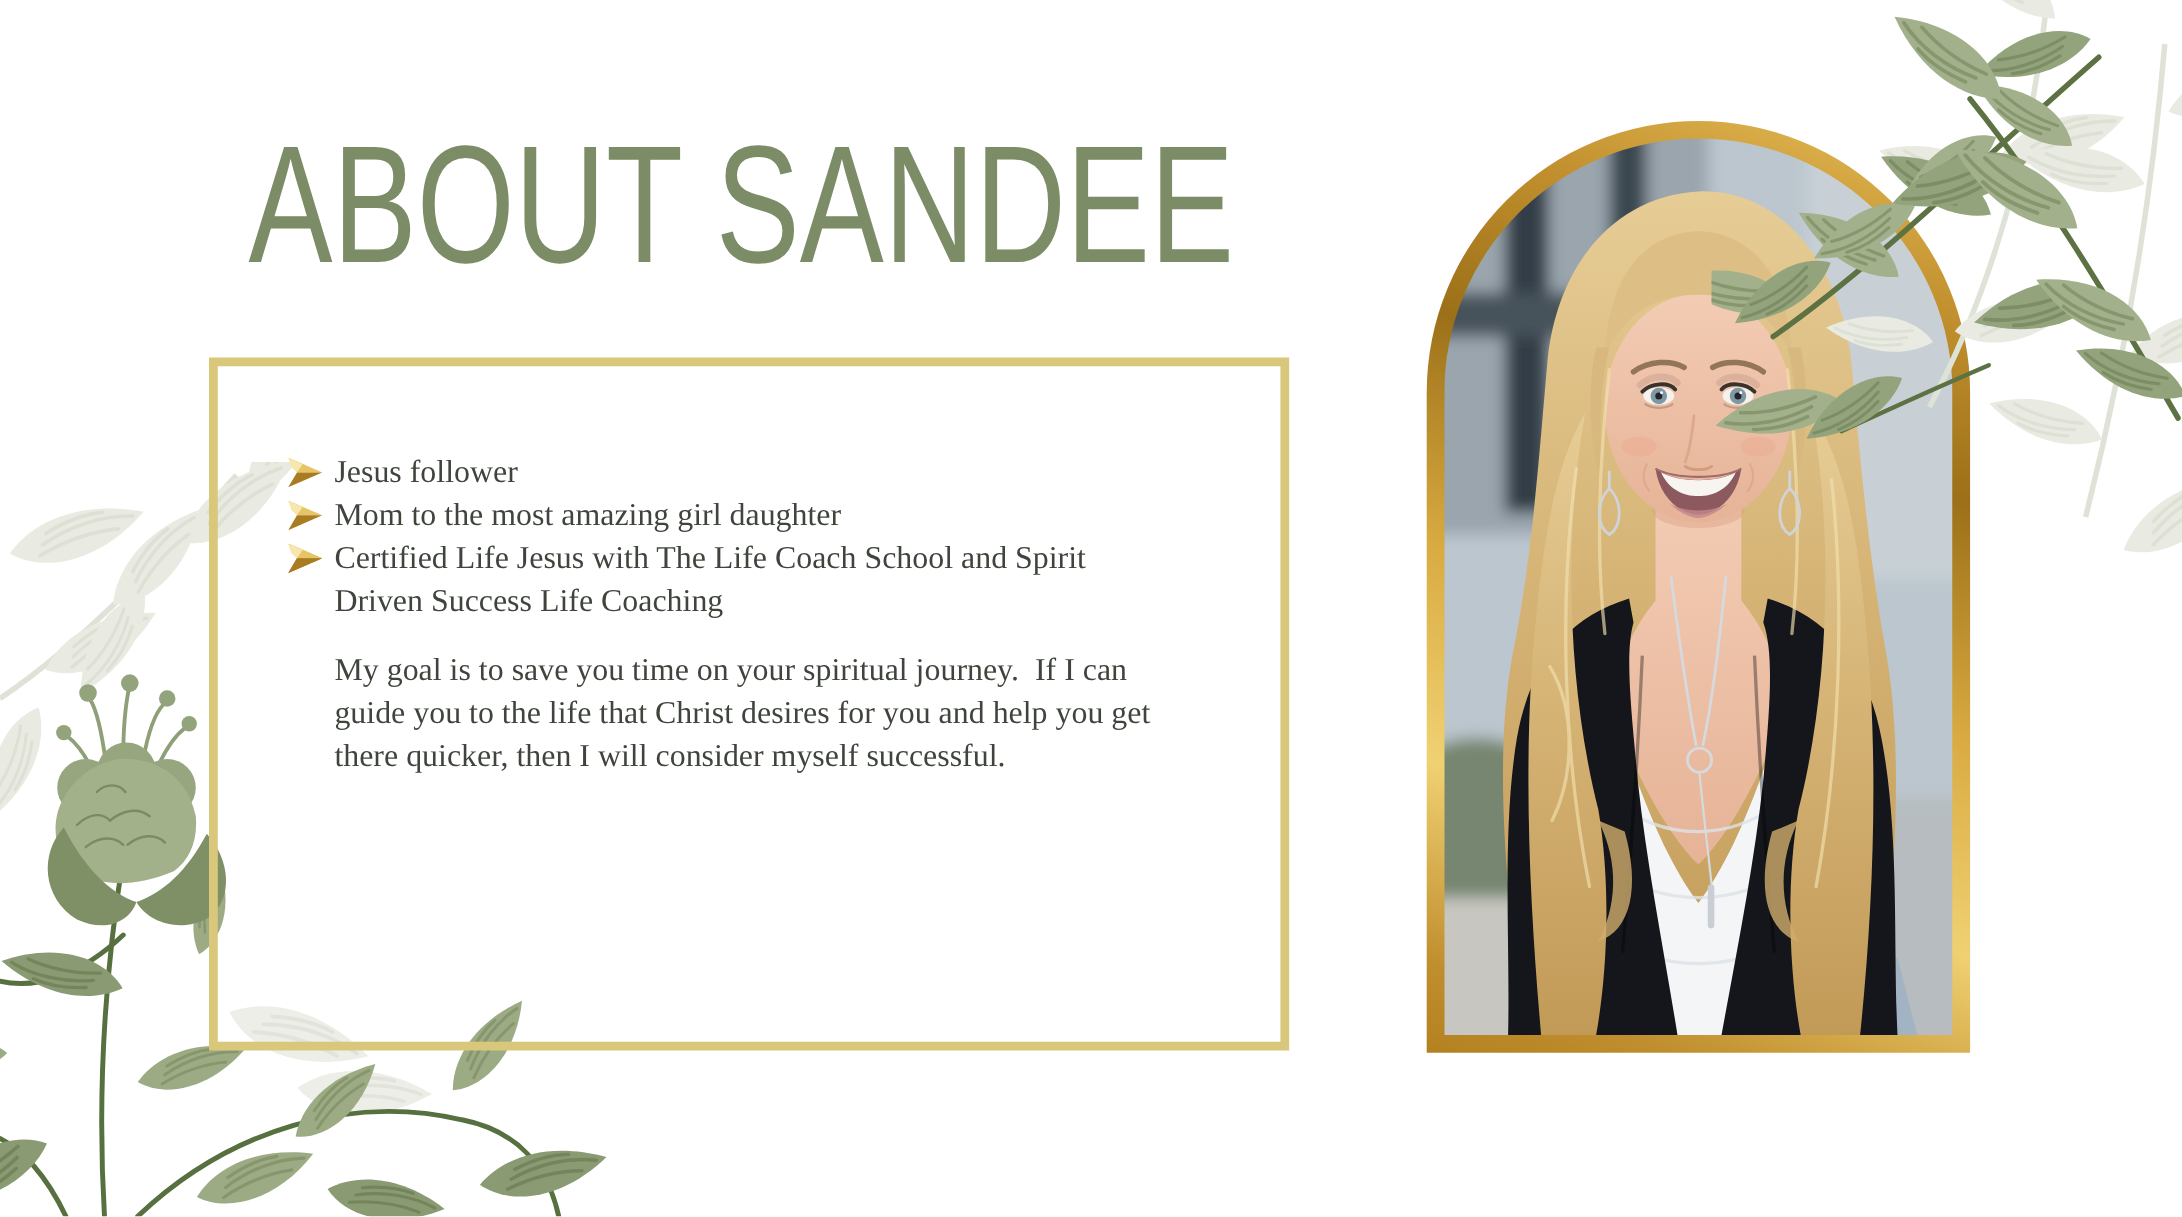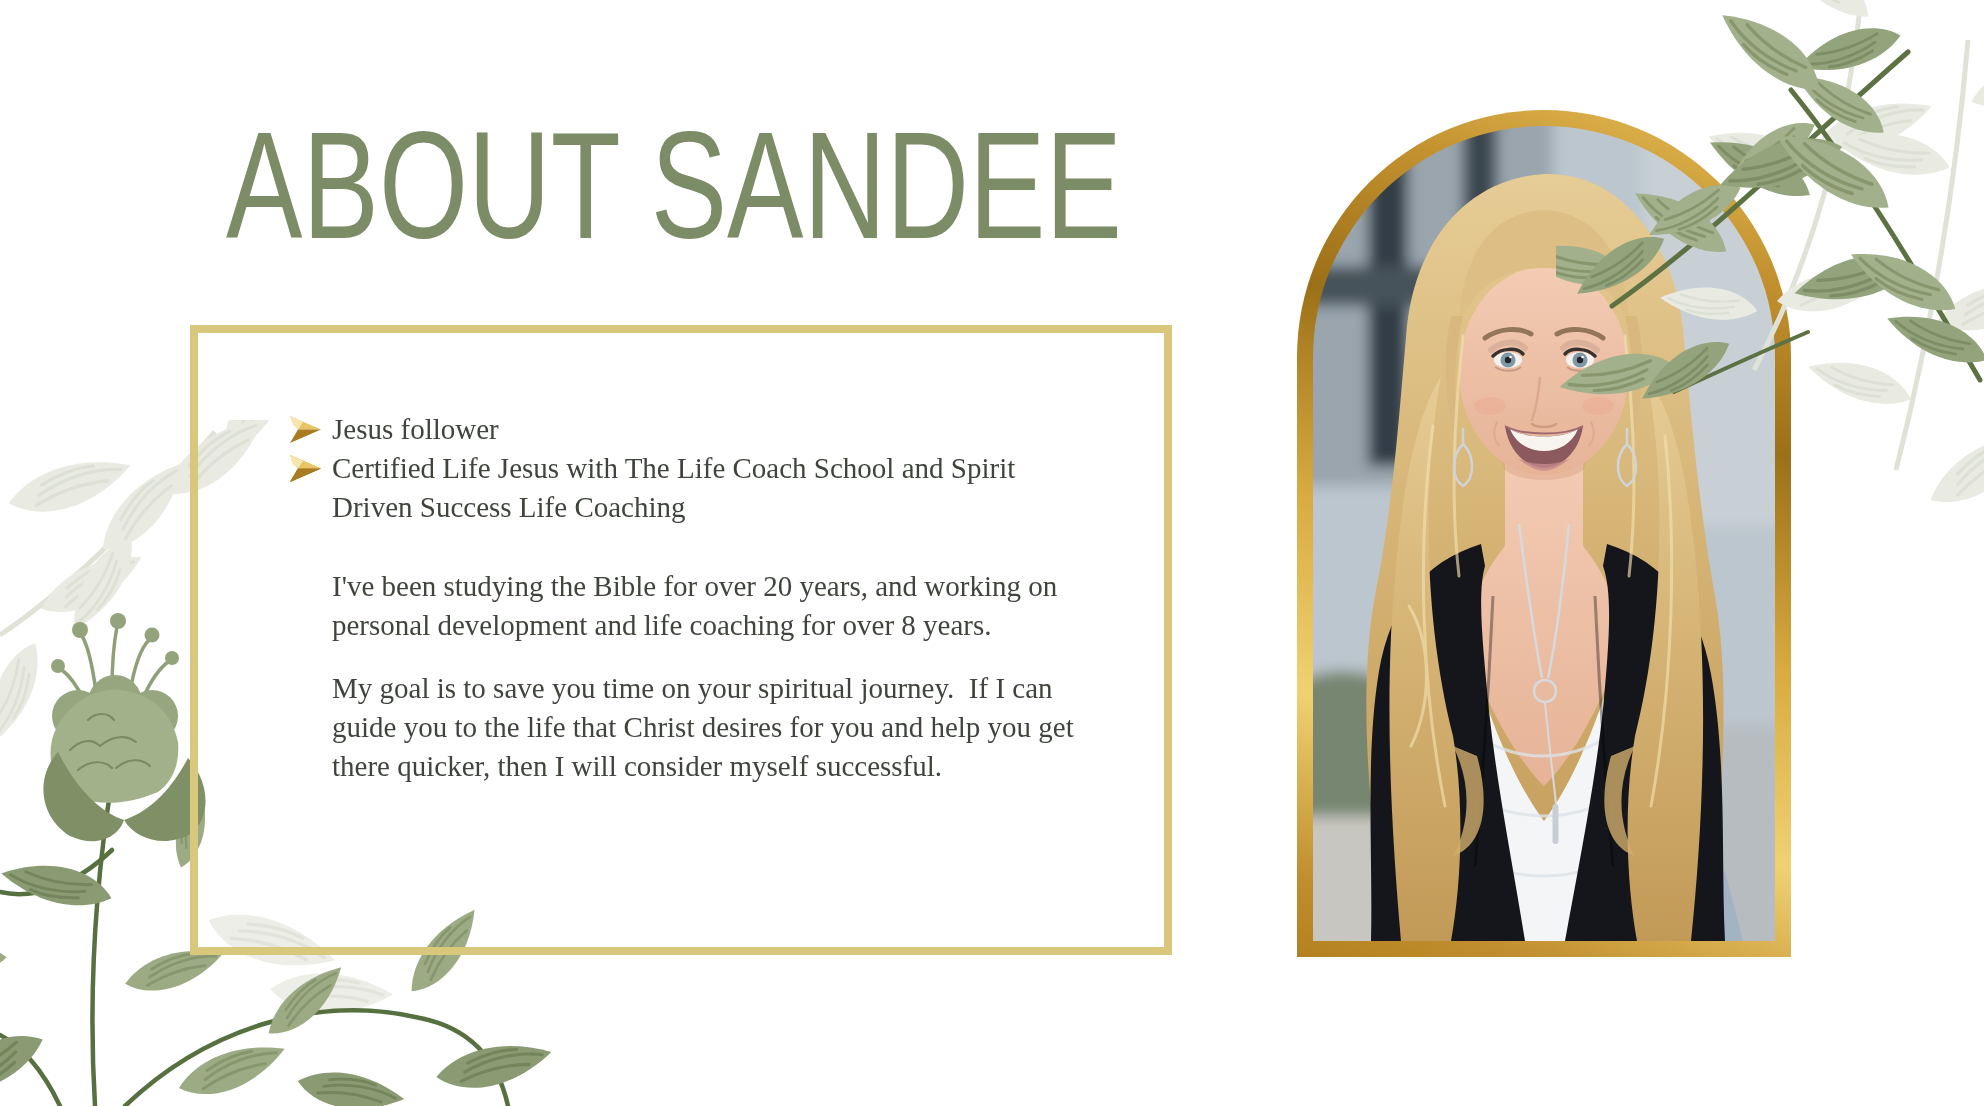--- a/index.html
+++ b/index.html
@@ -9,21 +9,21 @@
 
   
   .title-svg{position:absolute;left:224px;top:98px;width:912px;height:170px;z-index:12;}
   .title-svg text{font-family:"Liberation Sans", sans-serif;font-weight:400;fill:#7c8c66;}
 
   
   .about-box{position:absolute;left:190px;top:325px;width:982px;height:630px;
              box-sizing:border-box;border:8px solid #d9c87c;background:transparent;z-index:10;}
 
   
-  .box-content{position:absolute;left:332px;top:410px;width:752px;z-index:14;
+  .box-content{position:absolute;left:304px;top:410px;width:752px;z-index:14;
                color:#3f453d;font-size:29px;line-height:39px;}
   .bullet-item{position:relative;}
   .bullet-item .arrow{position:absolute;left:-42px;top:6px;width:32px;height:27px;}
   .para{margin:0;white-space:pre-wrap;}
   .para.first{margin-top:40px;}
   .para.second{margin-top:24px;}
 
   
   .photo-frame{position:absolute;left:1297px;top:110px;width:494px;height:847px;z-index:6;
     border-radius:247px 247px 0 0;
@@ -124,37 +124,37 @@
         <polygon points="0,0 13,6 8,13.5 3,9" fill="#f7e7ae"></polygon>
       </svg>
       <span>Jesus follower</span>
     </div>
     <div class="bullet-item">
       <svg class="arrow" viewBox="0 0 32 27">
         <polygon points="0,0 31,13.5 8,13.5" fill="#e7c567"></polygon>
         <polygon points="8,13.5 31,13.5 0,27" fill="#a97c22"></polygon>
         <polygon points="0,0 13,6 8,13.5 3,9" fill="#f7e7ae"></polygon>
       </svg>
+      <span>Mom to the most amazing girl daughter</span>
     </div>
     <div class="bullet-item">
       <svg class="arrow" viewBox="0 0 32 27">
         <polygon points="0,0 31,13.5 8,13.5" fill="#e7c567"></polygon>
         <polygon points="8,13.5 31,13.5 0,27" fill="#a97c22"></polygon>
         <polygon points="0,0 13,6 8,13.5 3,9" fill="#f7e7ae"></polygon>
       </svg>
     </div>
     <div class="bullet-item">
       <svg class="arrow" viewBox="0 0 32 27">
         <polygon points="0,0 31,13.5 8,13.5" fill="#e7c567"></polygon>
         <polygon points="8,13.5 31,13.5 0,27" fill="#a97c22"></polygon>
         <polygon points="0,0 13,6 8,13.5 3,9" fill="#f7e7ae"></polygon>
       </svg>
       <span>Certified Life Jesus with The Life Coach School and Spirit Driven Success Life Coaching</span>
     </div>
-    <p class="para first">I've been studying the Bible for over 20 years, and working on personal development and life coaching for over 8 years.</p>
     <p class="para second">My goal is to save you time on your spiritual journey.  If I can guide you to the life that Christ desires for you and help you get there quicker, then I will consider myself successful.</p>
   </div>
 
   <div class="photo-frame">
     <div class="photo-inner">
       <svg viewBox="0 0 462 815" preserveAspectRatio="xMidYMid slice">
         <defs>
           <filter id="bgblur" x="-20%" y="-20%" width="140%" height="140%">
               <feGaussianBlur stdDeviation="7"></feGaussianBlur>
             </filter>

